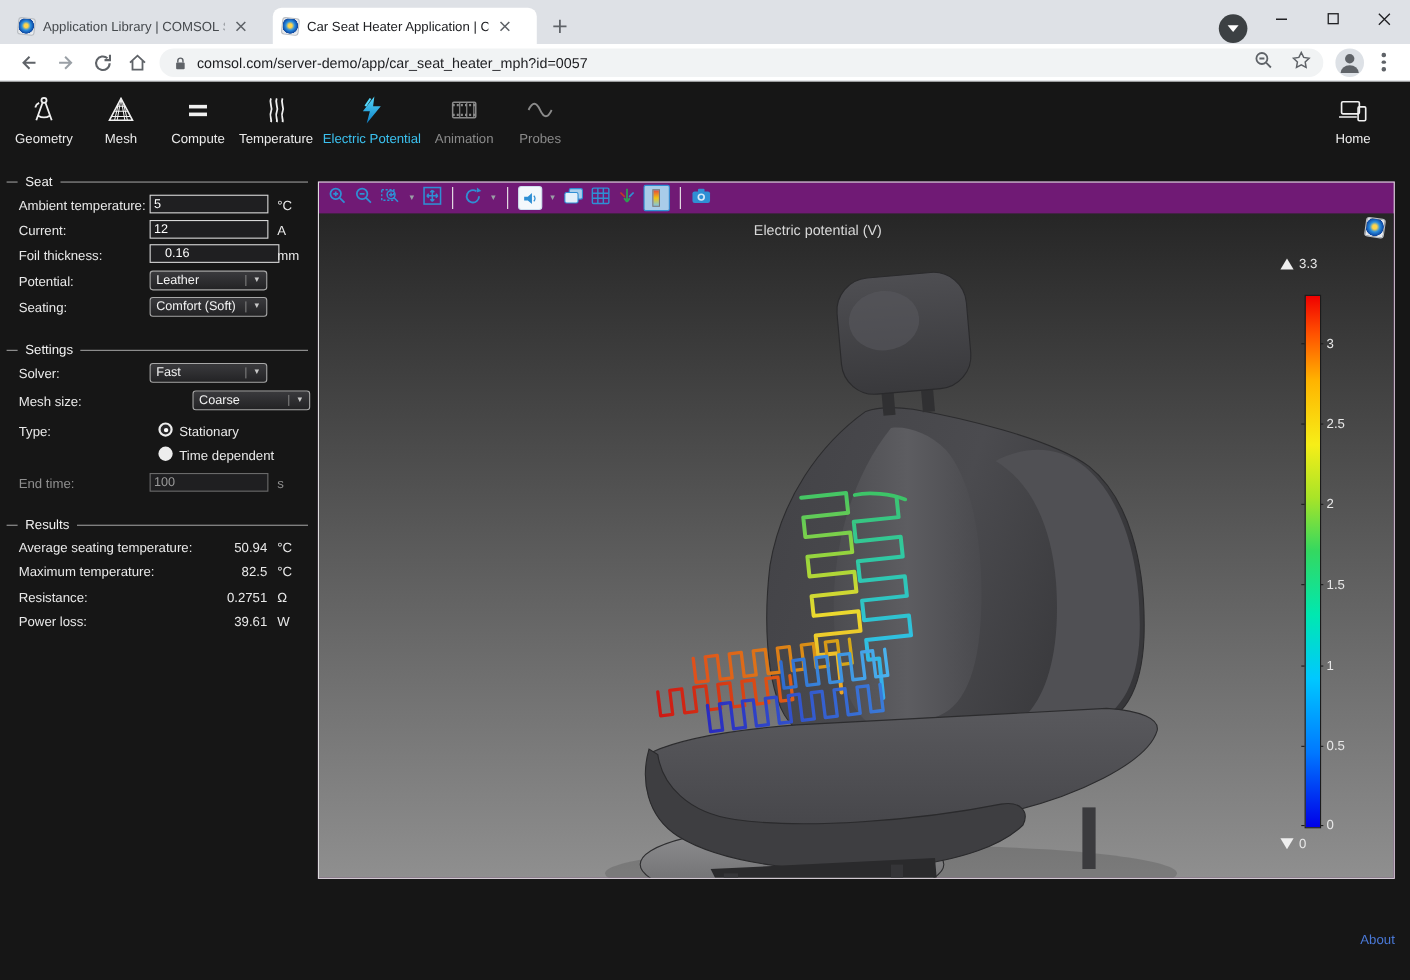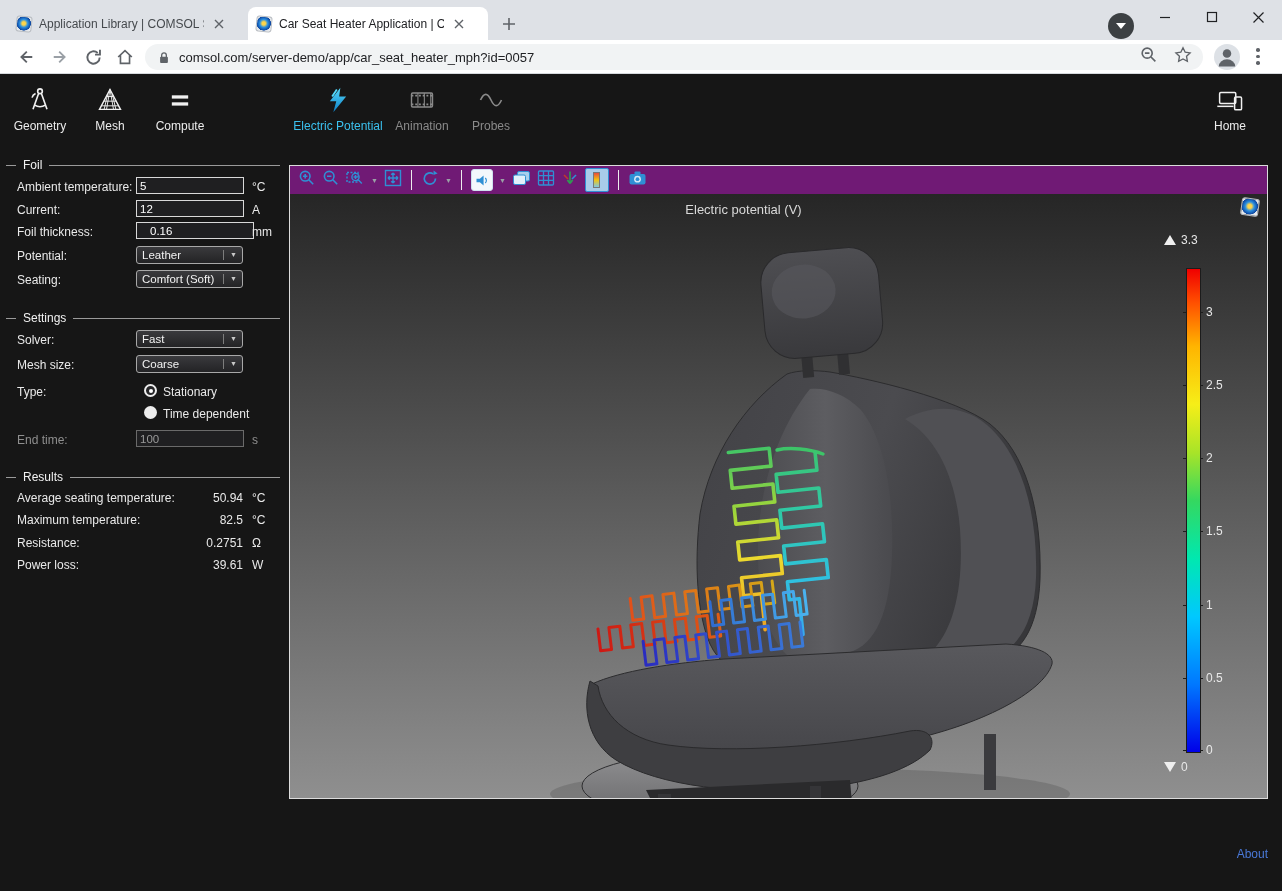--- a/index.html
+++ b/index.html
@@ -198,20 +198,28 @@
     </svg>
     <div class="rlabel">Mesh</div>
   </div>
   <div class="ribbon-item" style="left:135px;">
     <svg width="28" height="28" viewBox="0 0 24 24">
         <rect x="5" y="8" width="14" height="2.8" fill="#f0f0f0"></rect>
         <rect x="5" y="14" width="14" height="2.8" fill="#f0f0f0"></rect>
       </svg>
     <div class="rlabel">Compute</div>
   </div>
+  <div class="ribbon-item" style="left:206px;">
+    <svg width="28" height="28" viewBox="0 0 24 24" fill="none" stroke="#f0f0f0" stroke-width="1.4">
+      <path d="M8 3 C6 7 10 9.5 8 13.5 C6.4 16.8 9 19 8 21.5"></path>
+        <path d="M12.5 3 C10.5 7 14.5 9.5 12.5 13.5 C10.9 16.8 13.5 19 12.5 21.5"></path>
+        <path d="M17 3 C15 7 19 9.5 17 13.5 C15.4 16.8 18 19 17 21.5"></path>
+    </svg>
+    <div class="rlabel">Temperature</div>
+  </div>
   <div class="ribbon-item active" style="left:293px;">
     <svg width="28" height="28" viewBox="0 0 24 24">
       <defs>
           <linearGradient id="boltg" x1="0" y1="0" x2="0" y2="1">
         <stop offset="0" stop-color="#56d8fa"></stop>
             <stop offset="1" stop-color="#0c7fc6"></stop>
           </linearGradient>
         </defs>
       <polygon points="14,1.5 5,13 10.5,13 8,22.5 19,9 13,9" fill="url(#boltg)"></polygon>
       <path d="M11 3 L7 9" stroke="#56d8fa" stroke-width="1.6" fill="none"></path>
@@ -238,21 +246,21 @@
         <path d="M2 17.5 H16"></path>
         <rect x="17" y="9.5" width="6" height="11" rx="1"></rect>
     </svg>
     <div class="rlabel">Home</div>
   </div>
 
   <div class="sidebar">
 
     <div class="sech" style="top:6px;">
       <span class="dash"></span>
-        <span class="st">Foil</span>
+        <span class="st">Seat</span>
         <span class="line"></span>
     </div>
     <div class="flabel" style="top:28px;">Ambient temperature:</div>
     <input class="tin" style="top: 25px;" value="5">
     <div class="funit" style="top:28px;">°C</div>
     <div class="flabel" style="top:51px;text-align:center;">Current:</div>
     <input class="tin" style="top: 48px;" value="12">
     <div class="funit" style="top:51px;">A</div>
     <div class="flabel" style="top:73px;">Foil thickness:</div>
     <input class="tin" style="top: 70px; padding-left: 13px;" value="0.16">
@@ -272,21 +280,21 @@
       <span class="dash"></span>
         <span class="st">Settings</span>
         <span class="line"></span>
     </div>
     <div class="flabel" style="top:181px;">Solver:</div>
     <div class="dd" style="top:178px;">
       <span>Fast</span>
         <span class="ddcaret">▼</span>
     </div>
     <div class="flabel" style="top:206px;">Mesh size:</div>
-    <div class="dd" style="top:203px;">
+    <div class="dd" style="top:203px;margin-left:39px;">
       <span>Coarse</span>
         <span class="ddcaret">▼</span>
     </div>
     <div class="flabel" style="top:233px;">Type:</div>
     <div class="radio sel" style="top:232px;"></div>
     <div class="rtext" style="top:233px;">Stationary</div>
     <div class="radio" style="top:254px;"></div>
     <div class="rtext" style="top:255px;">Time dependent</div>
     <div class="flabel dis" style="top:281px;">End time:</div>
     <input class="tin dis" style="top: 278px;" disabled="" value="100">

